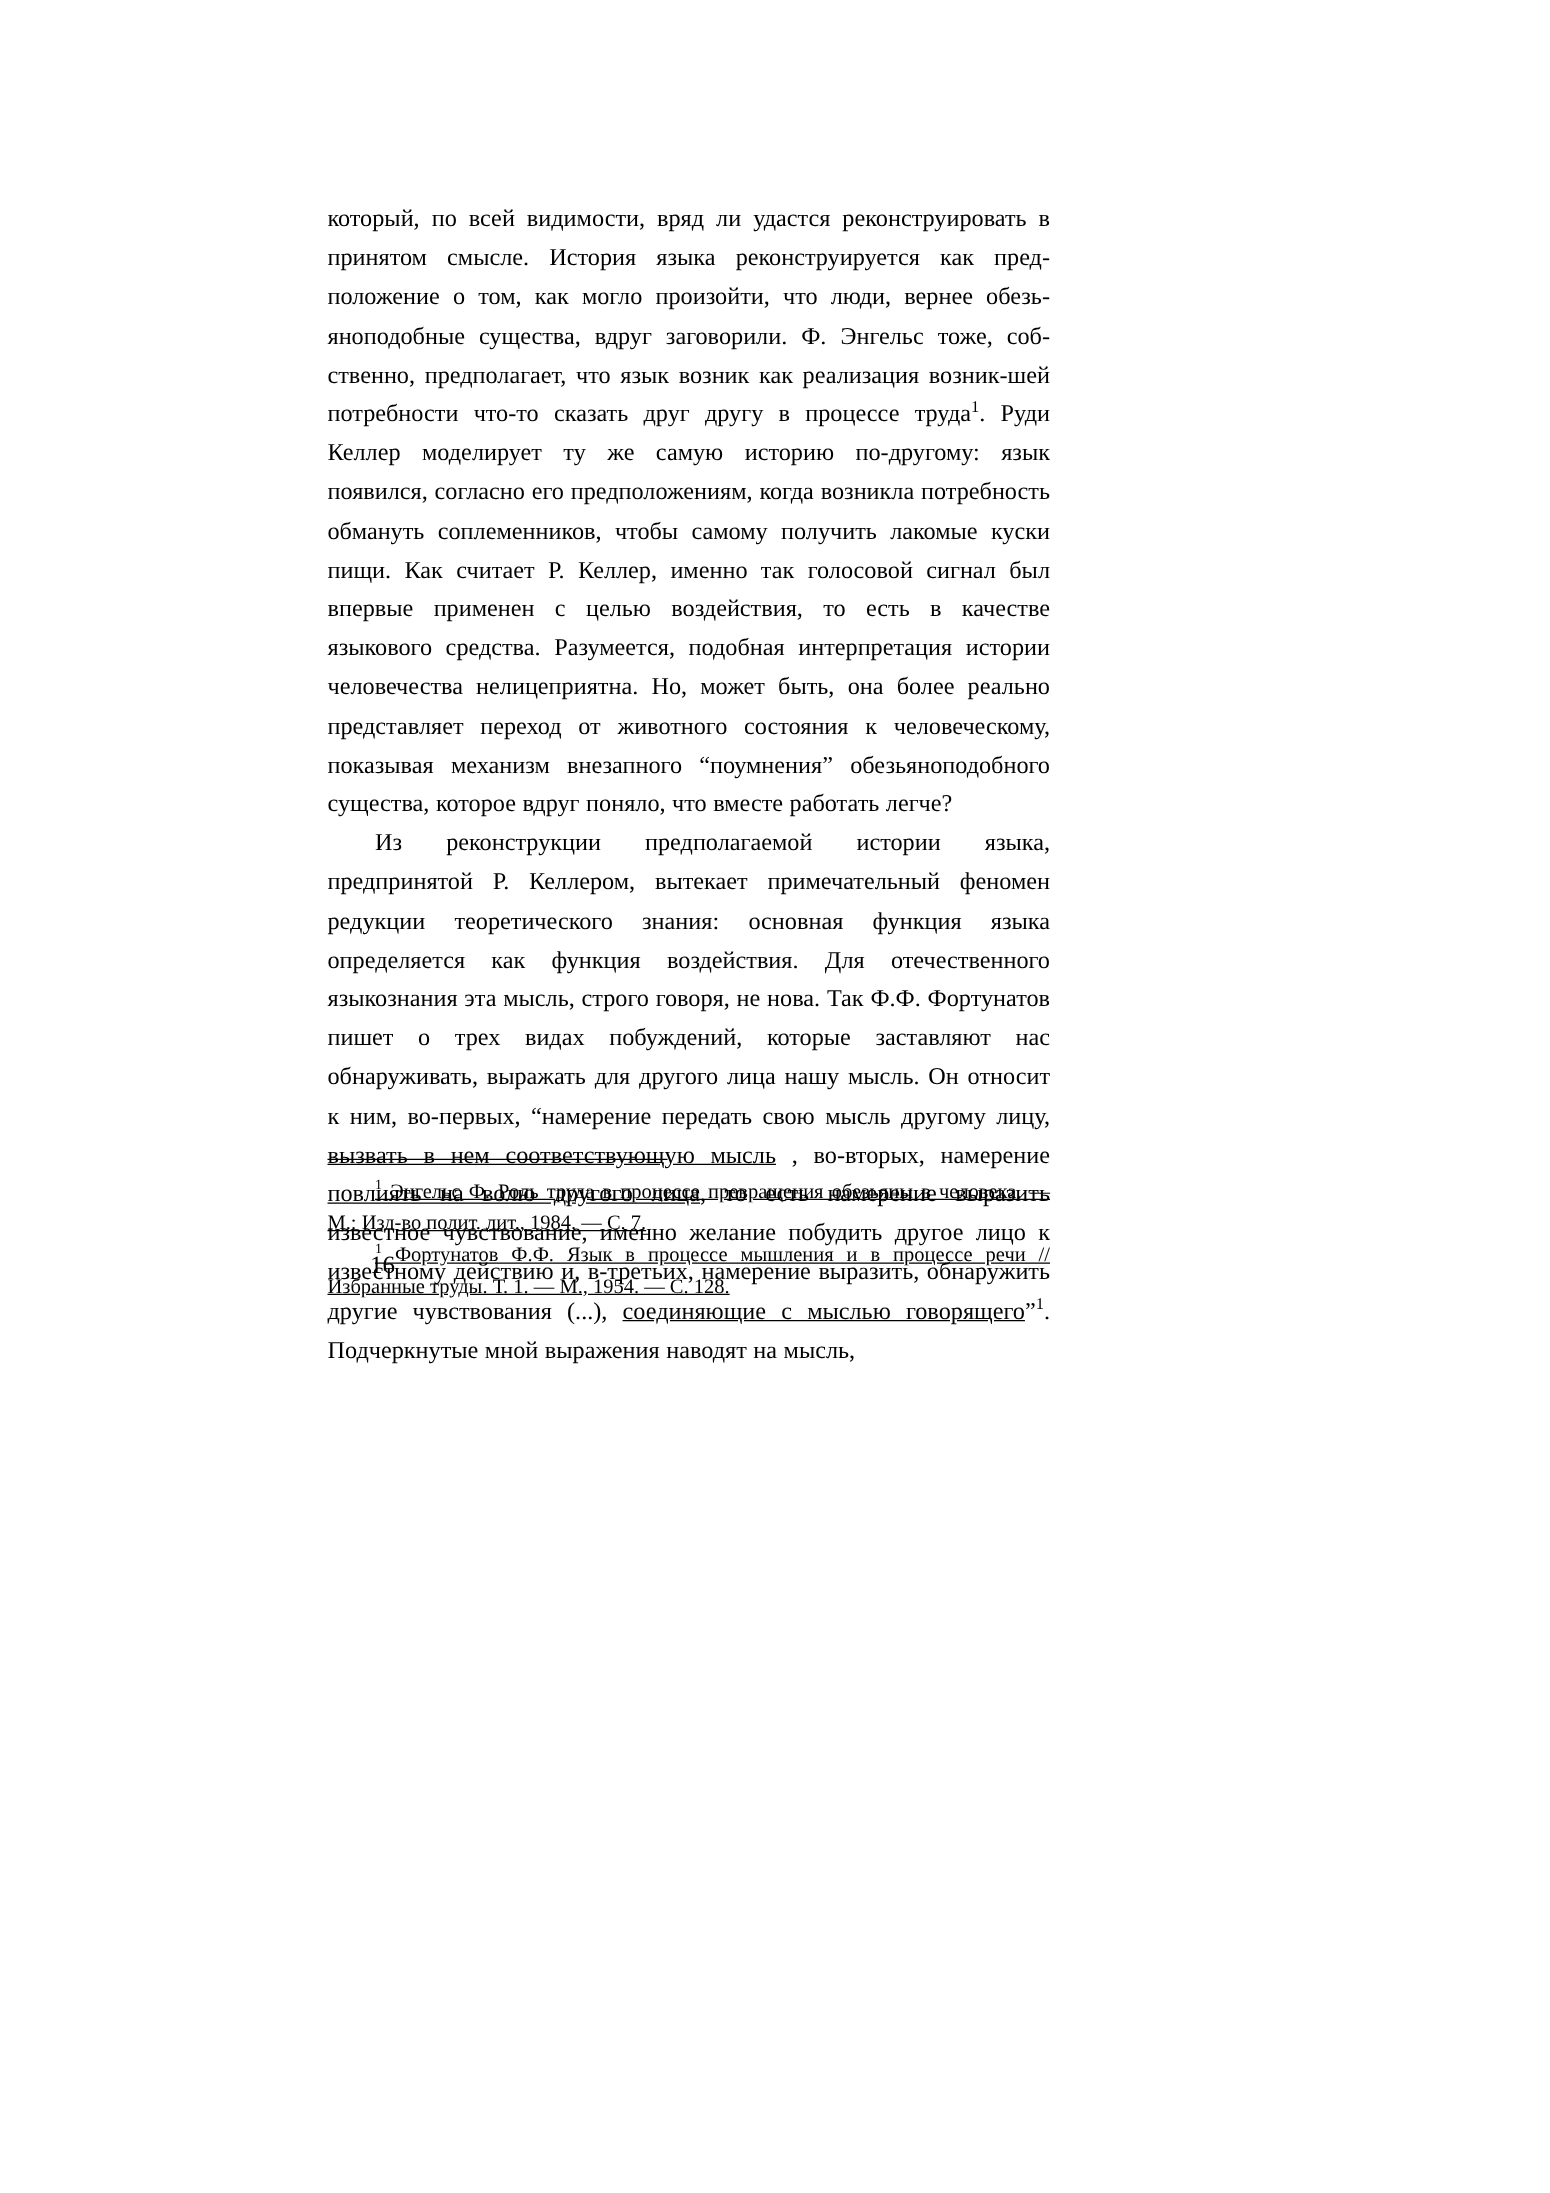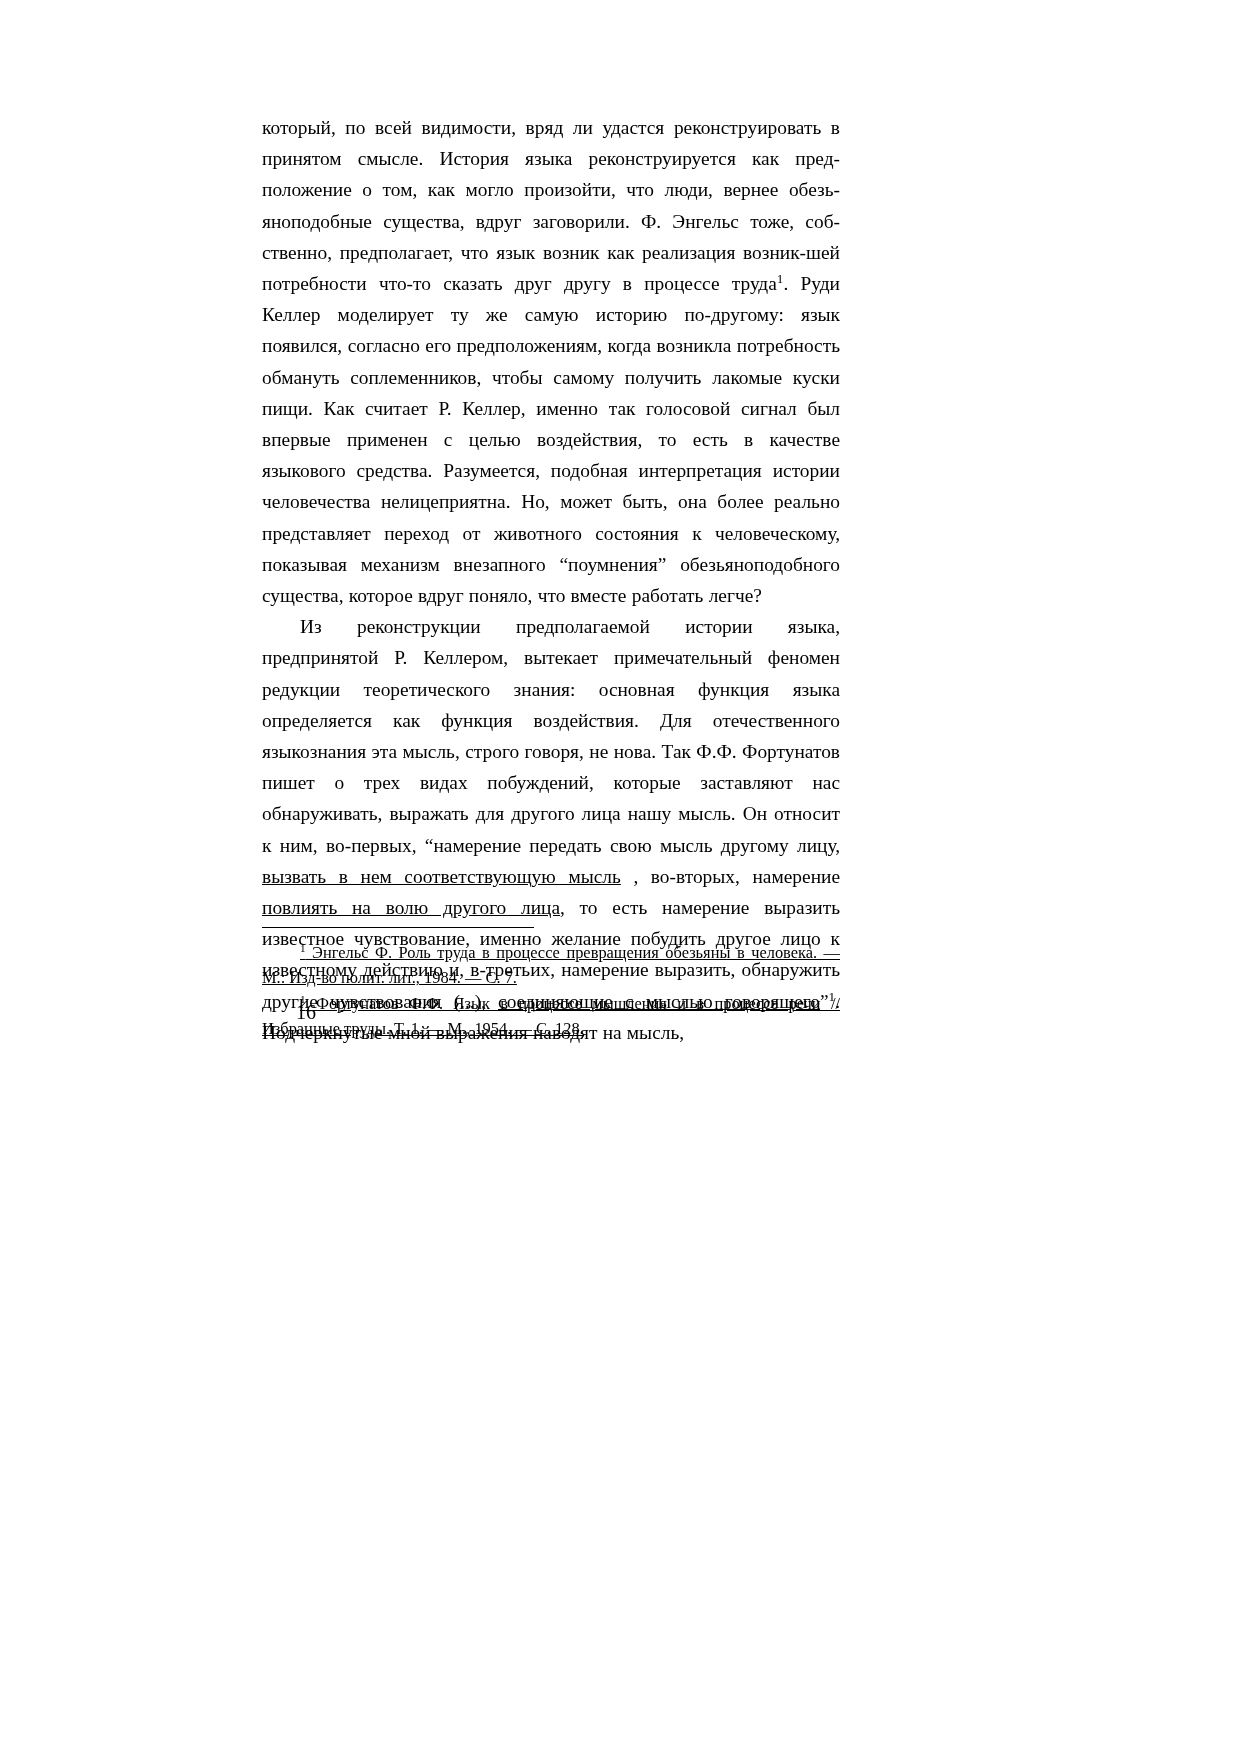--- a/index.html
+++ b/index.html
@@ -32,20 +32,21 @@
     margin: 0;
     font-size: 19.4px;
     line-height: 31.2px;
     text-align: justify;
     text-indent: 38px;
     hyphens: manual;
     word-spacing: 0.02em;
   }
   p.body-par.first {
     text-indent: 0;
+    margin-top: 48px;
   }
   sup.fn {
     font-size: 0.68em;
     vertical-align: super;
     line-height: 0;
   }
   .u {
     text-decoration: underline;
   }
   .footnotes {

